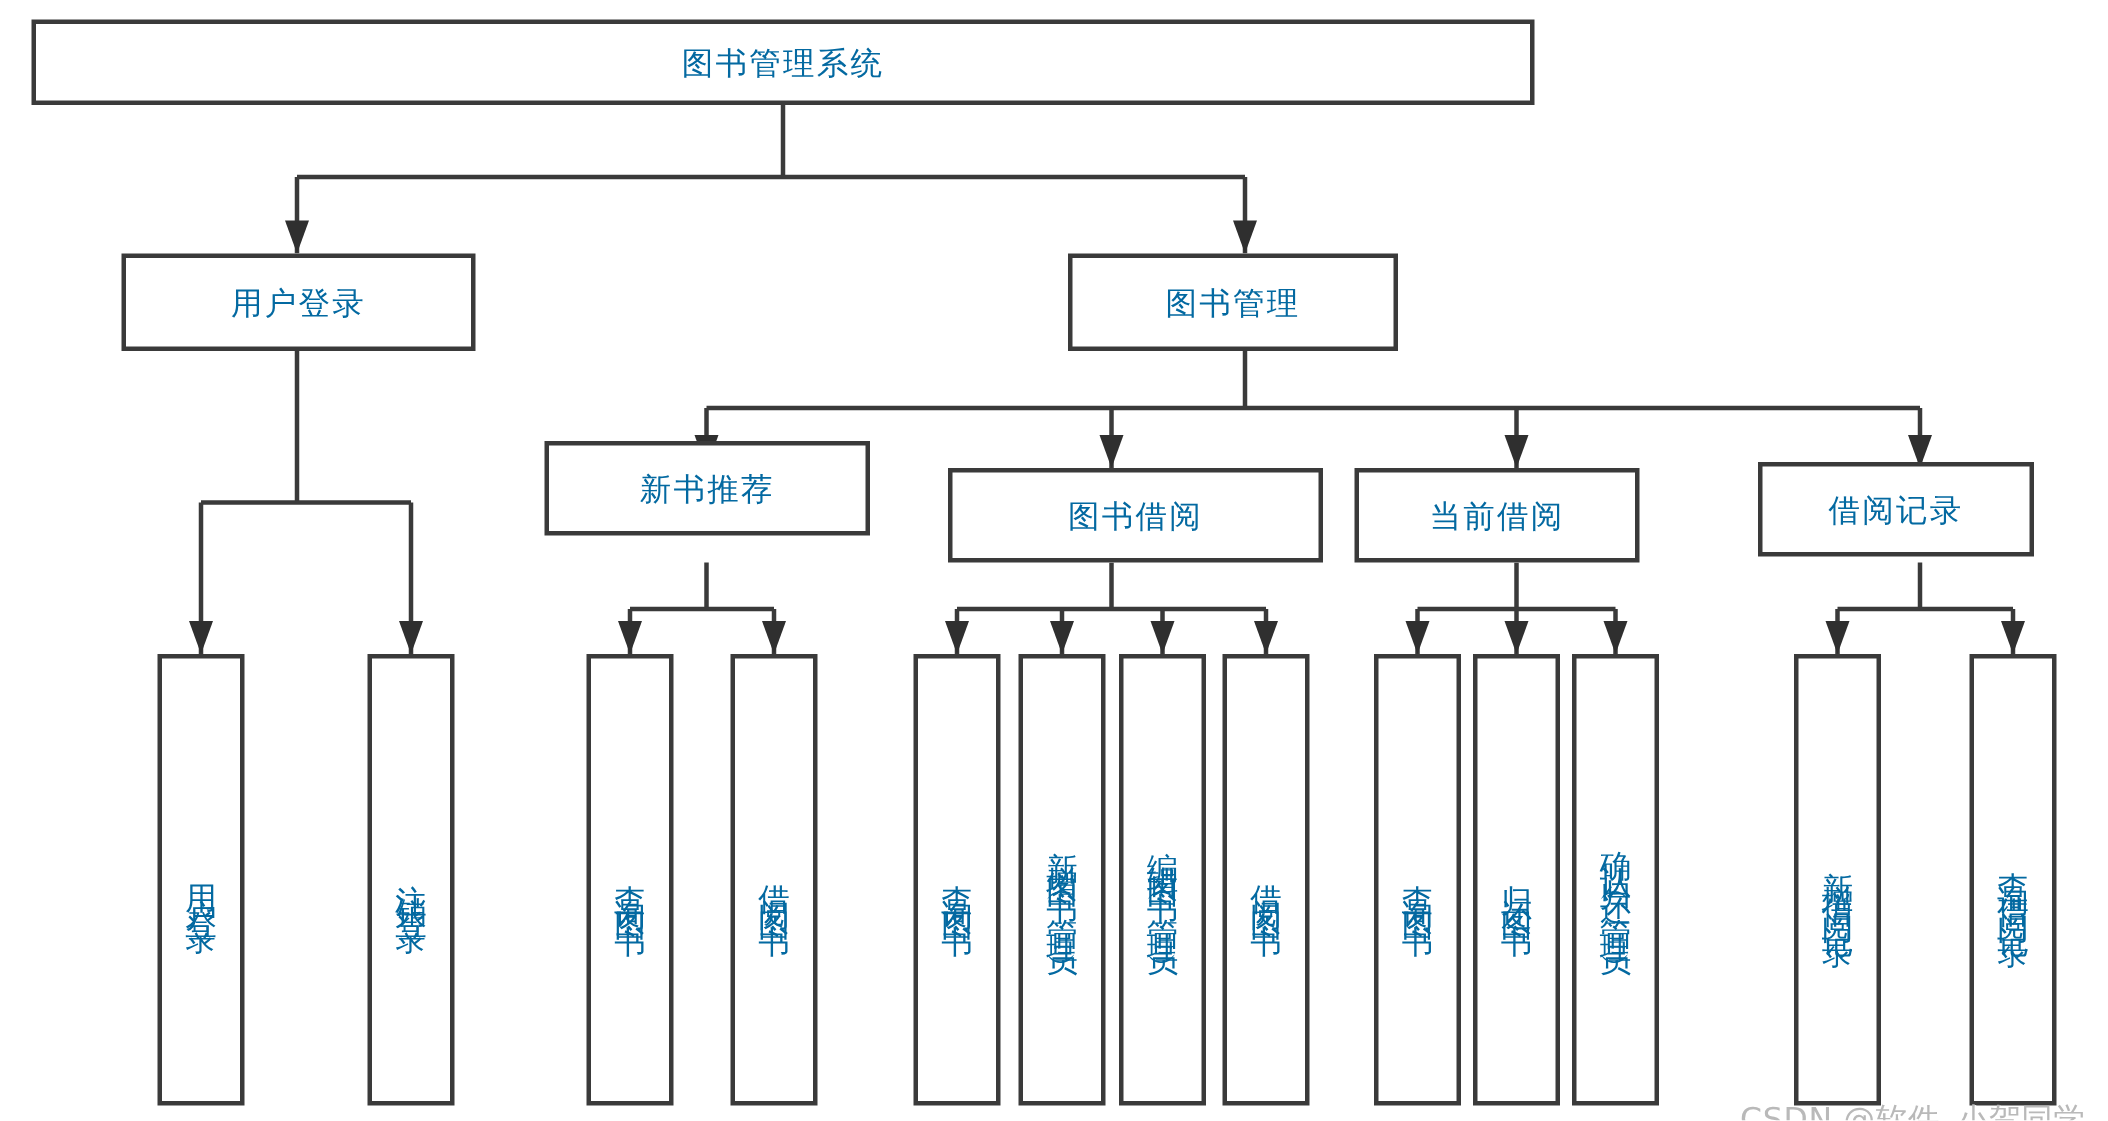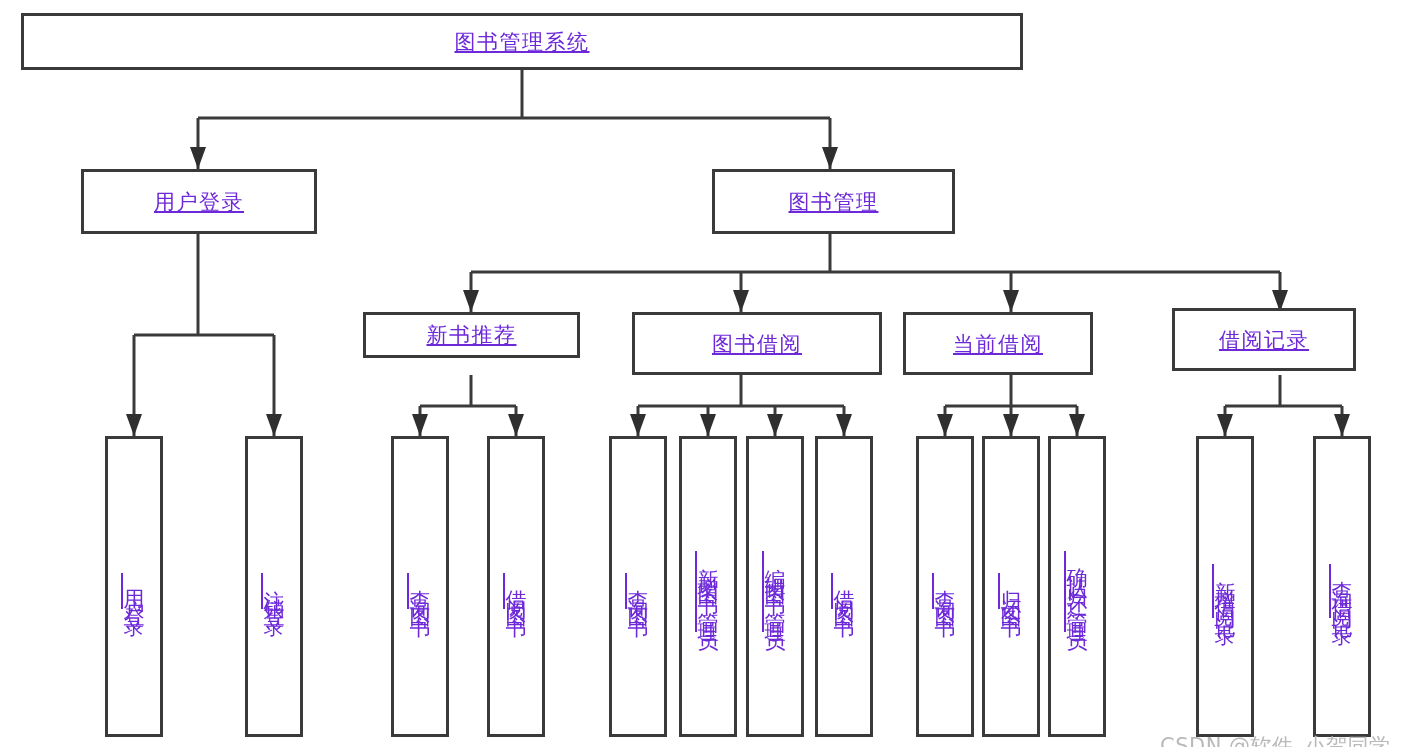--- a/index.html
+++ b/index.html
@@ -19,22 +19,21 @@
     z-index: 1;
   }
   .node {
     position: absolute;
     background: #ffffff;
     border: 3px solid #3a3a3a;
     display: flex;
     align-items: center;
     justify-content: center;
     z-index: 2;
-    color: #6d28d9;
-    text-decoration: underline;
+    color: #0369a1;
   }
   .hnode {
     font-size: 21px;
     letter-spacing: 1.5px;
     white-space: nowrap;
   }
   .vnode { width: 58px; height: 301px; }
   .vtext {
     writing-mode: vertical-rl;
     text-orientation: mixed;
@@ -131,23 +130,23 @@
       <polygon points="1077,436 1069,414 1085,414"></polygon>
 
       <polygon points="1225,436 1217,414 1233,414"></polygon>
       <polygon points="1342,436 1334,414 1350,414"></polygon>
     </g>
   </svg>
 
   <div class="node hnode" style="left:21px; top:13px; width:1002px; height:57px;">图书管理系统</div>
 
   <div class="node hnode" style="left:81px; top:169px; width:236px; height:65px;">用户登录</div>
-  <div class="node hnode" style="left:712px; top:169px; width:243px; height:65px;">图书管理</div>
+  <div class="node hnode" style="left:712px; top:169px; width:220px; height:65px;">图书管理</div>
 
-  <div class="node hnode" style="left:363px; top:312px; width:217px; height:46px;">新书推荐</div>
+  <div class="node hnode" style="left:363px; top:294px; width:217px; height:63px;">新书推荐</div>
   <div class="node hnode" style="left:632px; top:312px; width:250px; height:63px;">图书借阅</div>
   <div class="node hnode" style="left:903px; top:312px; width:190px; height:63px;">当前借阅</div>
   <div class="node hnode" style="left:1172px; top:308px; width:184px; height:63px;">借阅记录</div>
 
   <div class="node vnode" style="left:105px; top:436px;">
     <span class="vtext">用户登录</span>
   </div>
   <div class="node vnode" style="left:245px; top:436px;">
     <span class="vtext">注销登录</span>
   </div>

